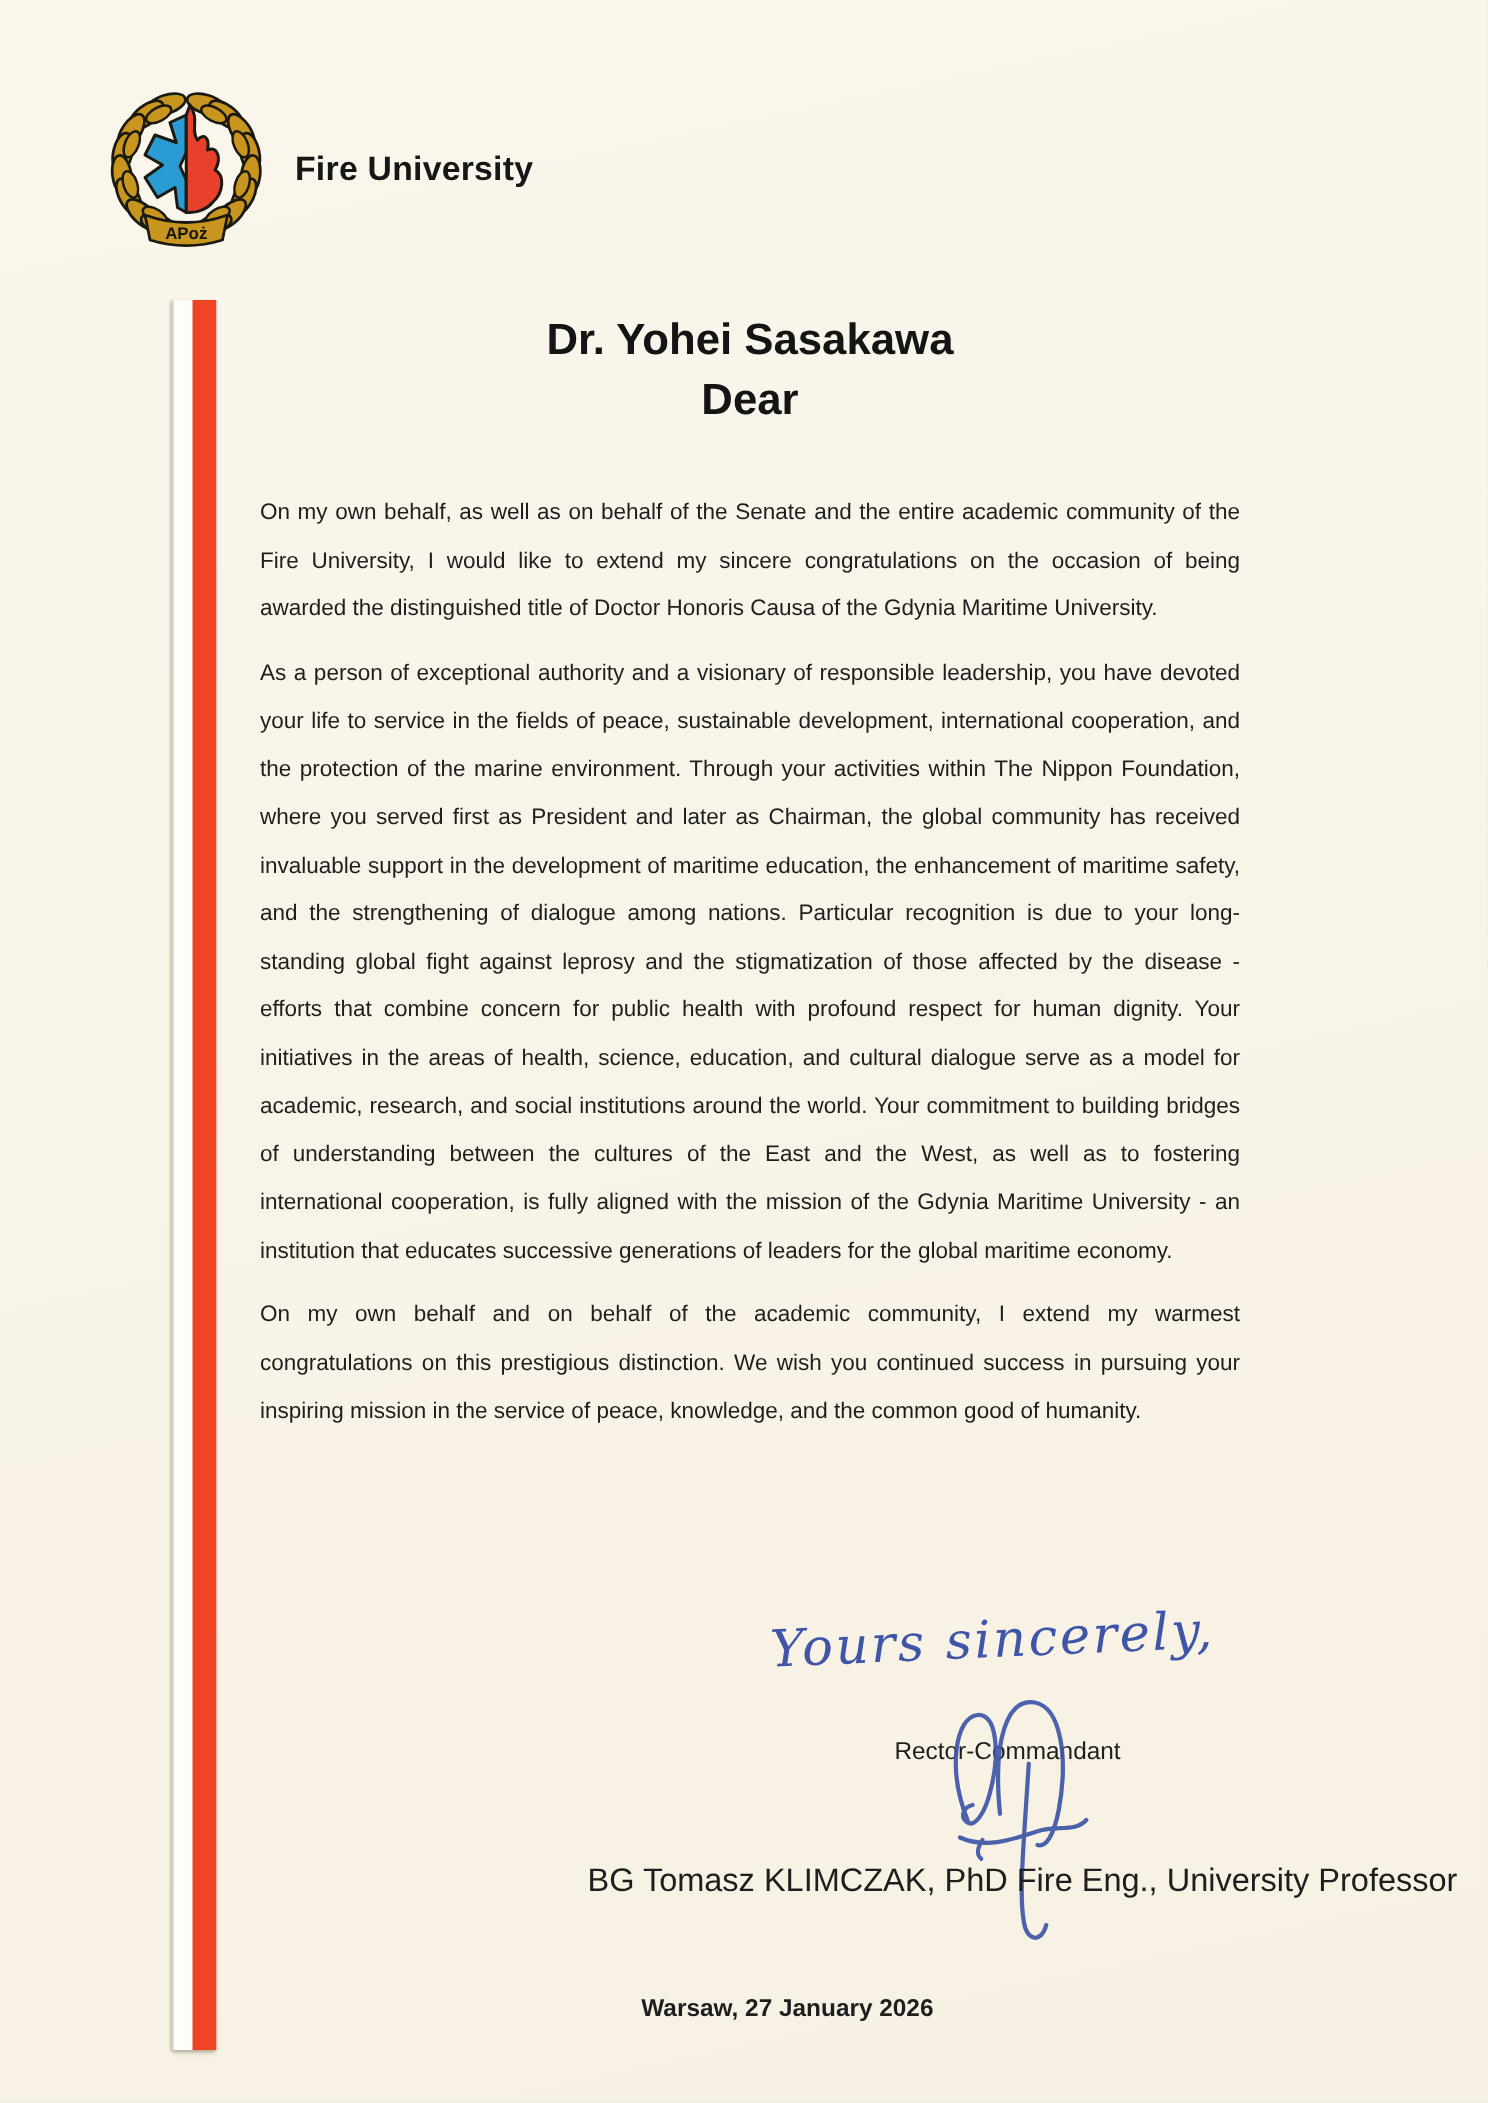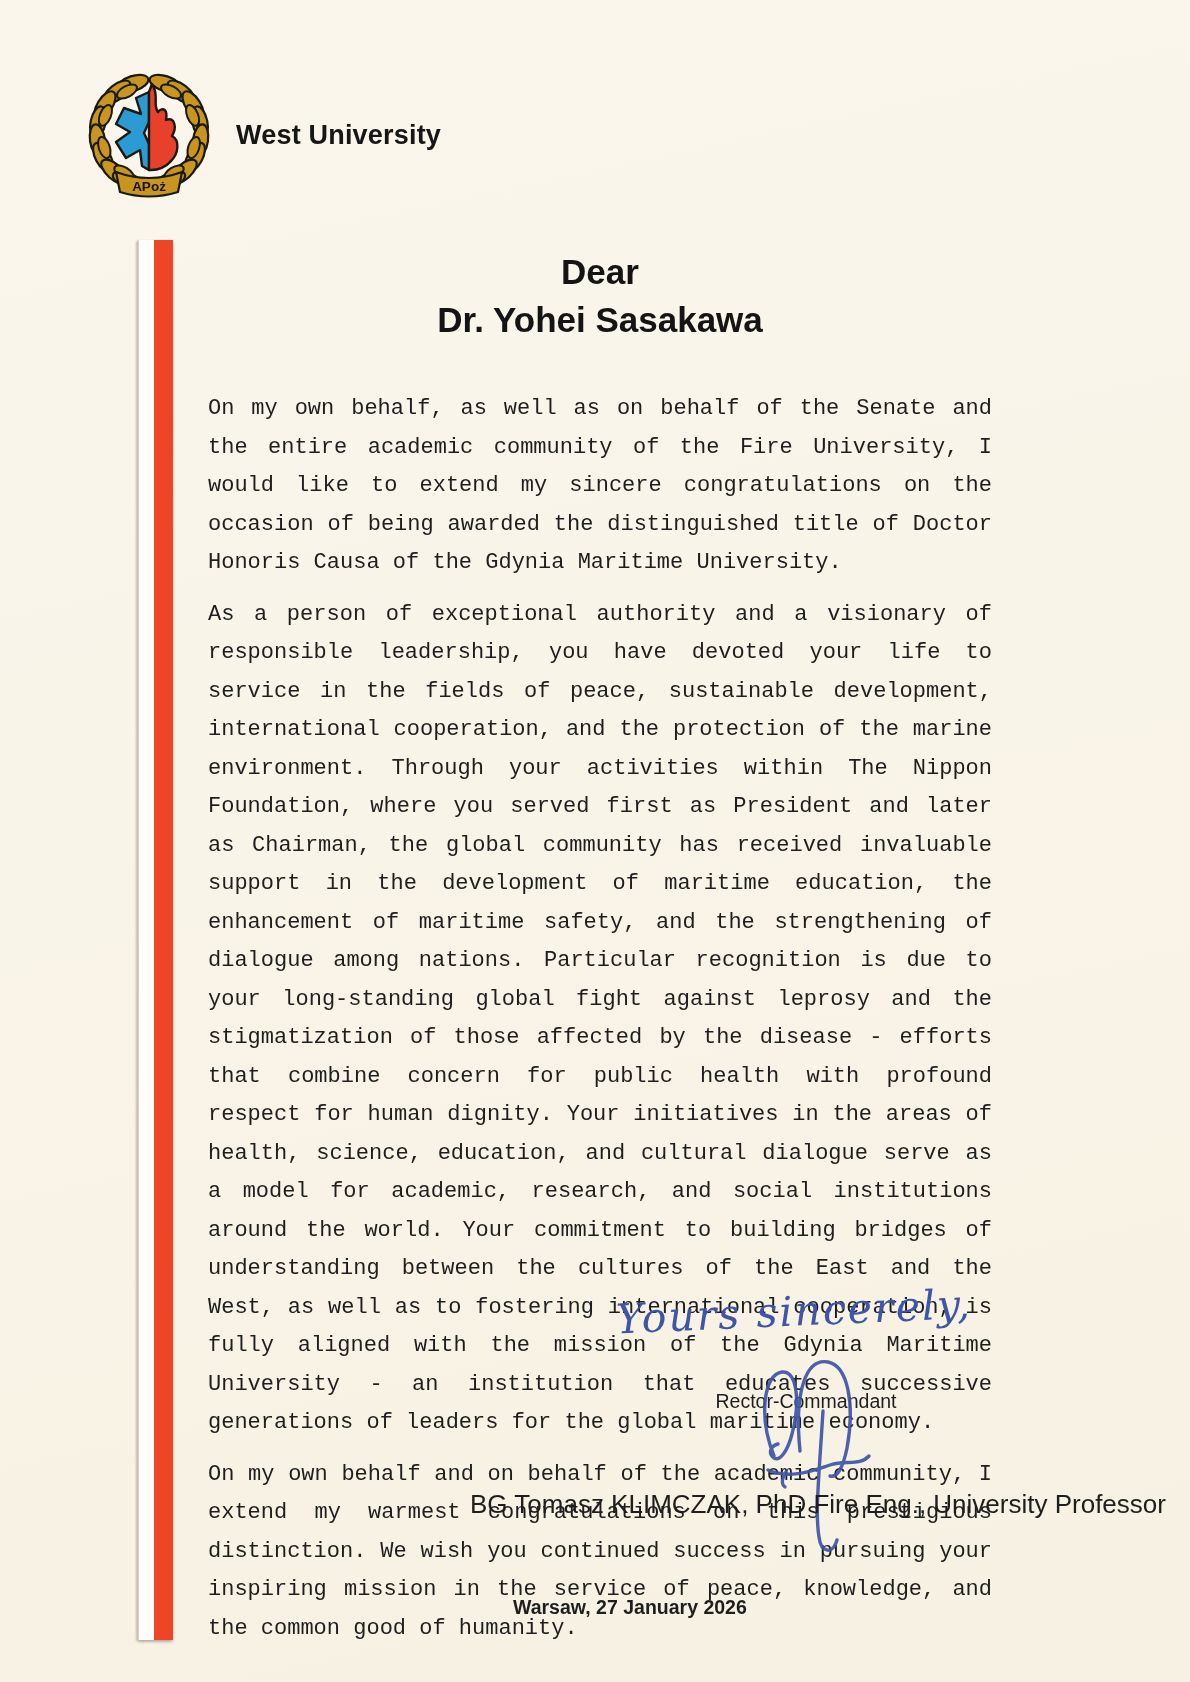--- a/index.html
+++ b/index.html
@@ -28,22 +28,22 @@
   .ribbon .red{left:16px;width:19px;background:#ee4527;}
   
   .content{position:absolute;left:208px;top:248px;width:784px;color:#1d1d1d;}
   .salutation{
     margin:0 0 46px 0;text-align:center;
     font-size:35px;line-height:48px;font-weight:bold;color:#141414;
   }
   .salutation span{display:block;}
   .content p{
     margin:0 0 13px 0;
-    font-size:22px;line-height:38.5px;
-    text-align:justify;color:#1e1e1e;font-family:Liberation Mono, monospace;
+    font-size:18px;line-height:38.5px;
+    text-align:justify;color:#1e1e1e;
   }
   
   .signoff{
     position:absolute;left:616px;top:1288px;width:340px;
     font-family:"DejaVu Serif",serif;font-style:italic;
     font-size:41px;color:#3e55a8;letter-spacing:2px;
     transform:rotate(-2.5deg);white-space:nowrap;
   }
   .signer-title{
     position:absolute;left:706px;top:1390px;width:200px;text-align:center;
@@ -107,31 +107,31 @@
              C100 70 99 84 90 92
              C86 97 78 100 72 100
              L69 100 L69 22 Z" fill="#e7402b" stroke="#1a1a12" stroke-width="2.4" stroke-linejoin="round"></path>
 
     <g>
       <path d="M36 102 Q69 114 102 102 L98 122 Q69 131 40 122 Z" fill="#c8951e" stroke="#1a1a12" stroke-width="2.2" stroke-linejoin="round"></path>
       <text x="69" y="121" text-anchor="middle" font-family="Liberation Sans, sans-serif" font-size="13.5" font-weight="bold" fill="#14140c">APoż</text>
     </g>
   </svg>
 
-  <div class="brand-name">West University</div>
+  <div class="brand-name">Fire University</div>
 
   <div class="ribbon">
     <div class="half white"></div>
     <div class="half red"></div>
   </div>
 
   <div class="content">
     <h1 class="salutation">
+      <span>Dr. Yohei Sasakawa</span>
       <span>Dear</span>
-      <span>Dr. Yohei Sasakawa</span>
     </h1>
     <p>On my own behalf, as well as on behalf of the Senate and the entire academic community of the Fire University, I would like to extend my sincere congratulations on the occasion of being awarded the distinguished title of Doctor Honoris Causa of the Gdynia Maritime University.</p>
     <p>As a person of exceptional authority and a visionary of responsible leadership, you have devoted your life to service in the fields of peace, sustainable development, international cooperation, and the protection of the marine environment. Through your activities within The Nippon Foundation, where you served first as President and later as Chairman, the global community has received invaluable support in the development of maritime education, the enhancement of maritime safety, and the strengthening of dialogue among nations. Particular recognition is due to your long-standing global fight against leprosy and the stigmatization of those affected by the disease - efforts that combine concern for public health with profound respect for human dignity. Your initiatives in the areas of health, science, education, and cultural dialogue serve as a model for academic, research, and social institutions around the world. Your commitment to building bridges of understanding between the cultures of the East and the West, as well as to fostering international cooperation, is fully aligned with the mission of the Gdynia Maritime University - an institution that educates successive generations of leaders for the global maritime economy.</p>
     <p>On my own behalf and on behalf of the academic community, I extend my warmest congratulations on this prestigious distinction. We wish you continued success in pursuing your inspiring mission in the service of peace, knowledge, and the common good of humanity.</p>
   </div>
 
   <div class="signoff">Yours sincerely,</div>
 
   <div class="signer-title">Rector-Commandant</div>
 

